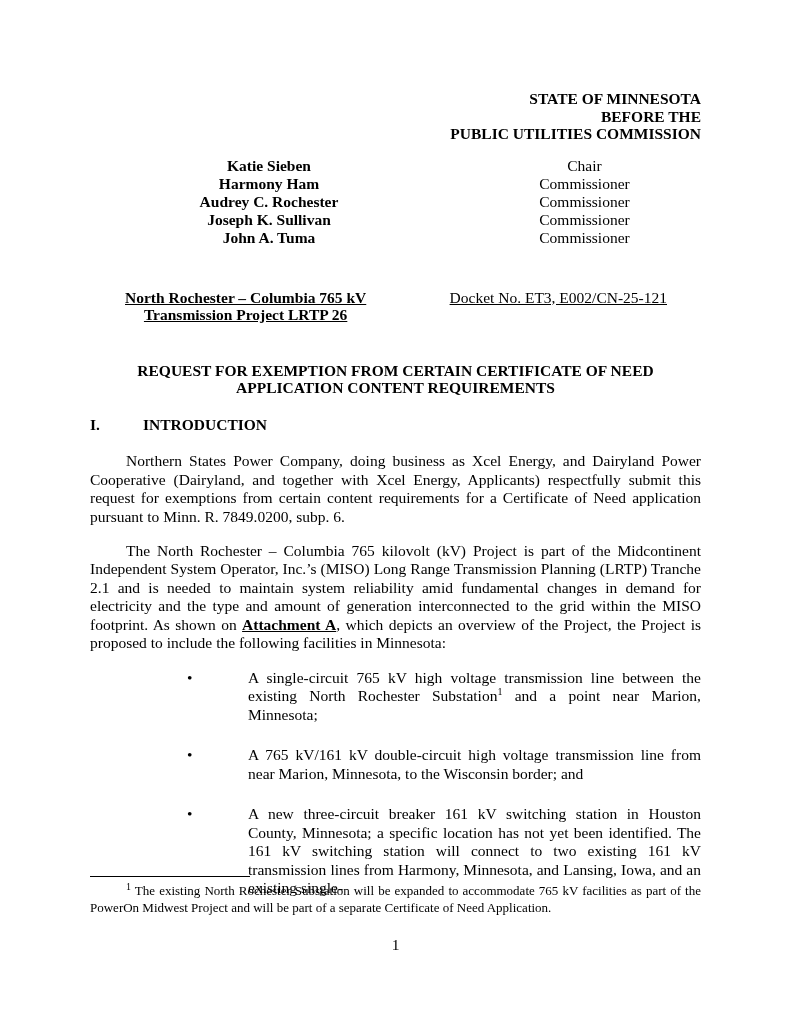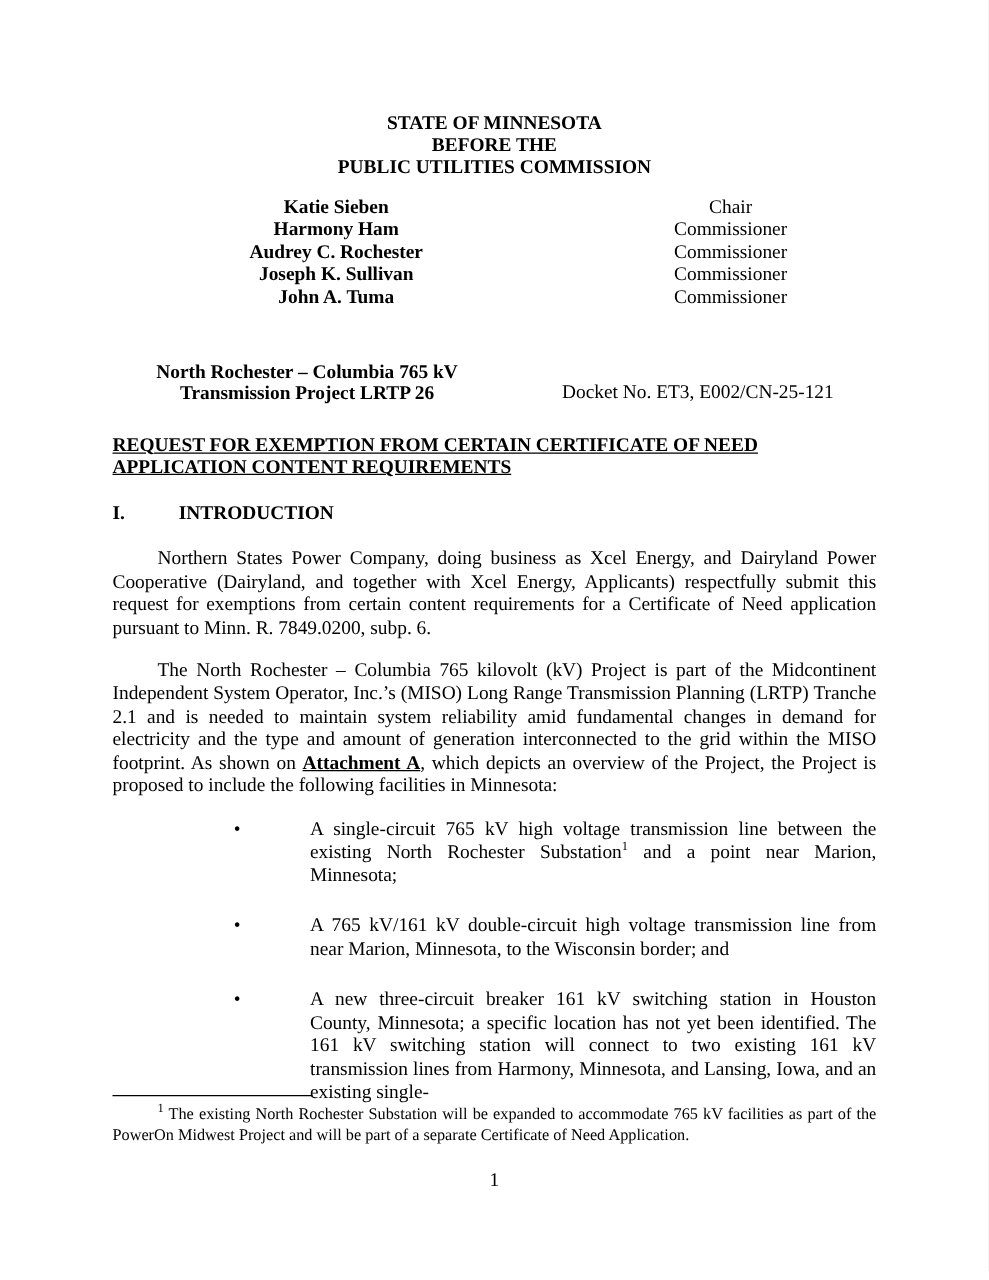--- a/index.html
+++ b/index.html
@@ -10,38 +10,38 @@
     margin: 0 auto;
     background: #ffffff;
     color: #000000;
     font-family: "Liberation Serif", serif;
     font-size: 15.5px;
     line-height: 18.5px;
     box-sizing: border-box;
     padding: 90px 90px 0 90px;
   }
 
-  .header { text-align: center; font-weight: bold; line-height: 17.5px; }
+  .header { text-align: right; font-weight: bold; line-height: 17.5px; }
 
   .commissioners { margin-top: 14px; line-height: 18px; }
   .comm-row { display: flex; }
   .comm-name { width: 358px; text-align: center; font-weight: bold; }
   .comm-title { flex: 1; text-align: center; padding-left: 20px; }
 
-  .docket-row { margin-top: 42px; display: flex; justify-content: space-between; align-items: flex-end; }
+  .docket-row { margin-top: 42px; display: flex; justify-content: space-between; align-items: flex-start; text-decoration: underline; }
   .project-block {
     display: inline-block;
     margin-left: 35px;
     text-align: center;
     font-weight: bold;
     line-height: 17.5px;
   }
   .docket-number { margin-right: 34px; }
 
-  .doc-title { margin-top: 24px; text-align: left; font-weight: bold; line-height: 17.5px; text-decoration: underline; }
+  .doc-title { margin-top: 38px; text-align: center; font-weight: bold; line-height: 17.5px; }
 
   .section-heading { margin-top: 19px; display: flex; font-weight: bold; }
   .section-number { width: 53px; }
 
   .para { margin-top: 18px; text-align: justify; text-indent: 36px; }
   .para.second { margin-top: 14px; }
   .attachment-ref { font-weight: bold; text-decoration: underline; }
 
   .bullets { margin-top: 16px; }
   .bullet-item { display: flex; margin-bottom: 22px; }

